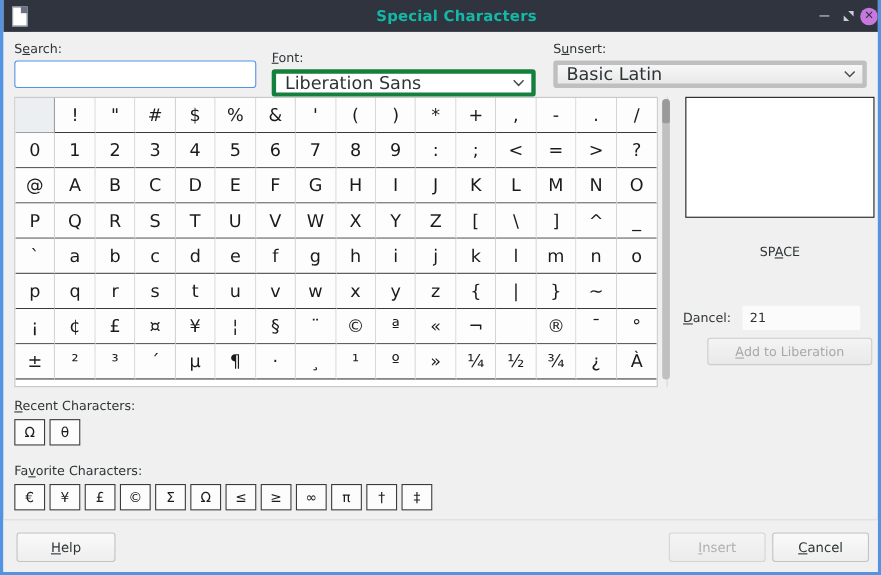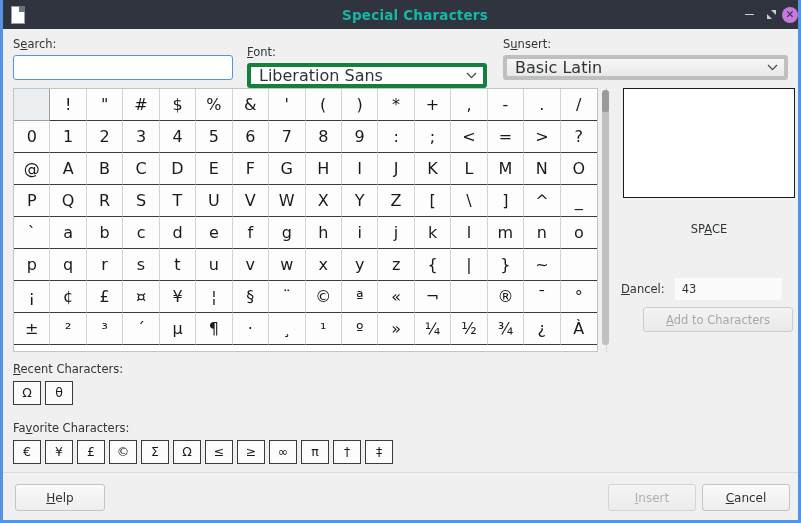--- a/index.html
+++ b/index.html
@@ -420,26 +420,26 @@
       </div>
   </div>
 
   <div class="panel">
     <div class="preview-box"> </div>
     <div class="preview-name"><span>SP</span><u>A</u><span>CE</span></div>
 
     <div class="codes">
       <div class="coderow">
         <span class="codelabel"><span></span><u>D</u><span>ancel:</span></span>
-        <span class="codeval cv-dec">43</span>
+        <span class="codeval cv-dec">21</span>
       </div>
       <div class="fav-btn">
           <span></span>
           <u>A</u>
-          <span>dd to Characters</span>
+          <span>dd to Liberation</span>
         </div>
     </div>
   </div>
 
   <div class="sect-label lbl-recent"><span></span><u>R</u><span>ecent Characters:</span></div>
   <div class="chiprow row-recent" id="recentRow">
       <div class="chip">Ω</div>
       <div class="chip">θ</div>
     </div>
 

